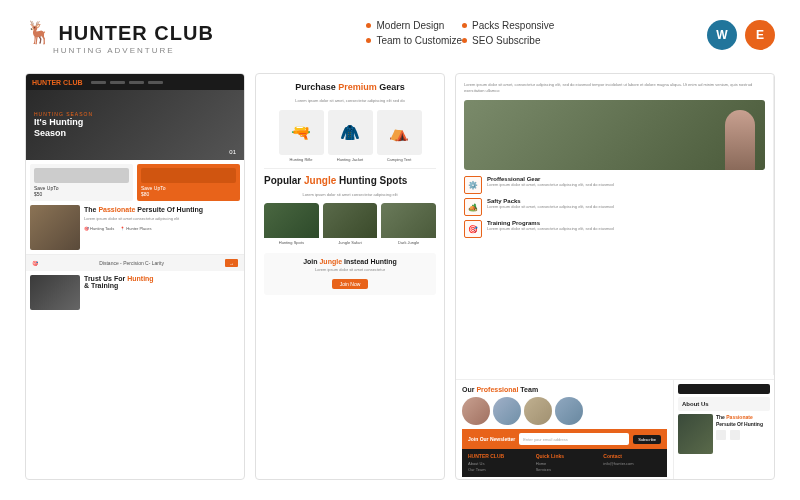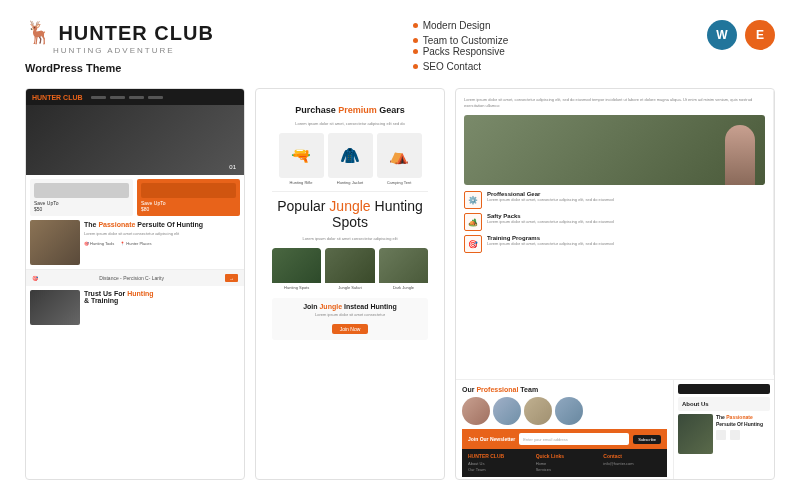--- a/index.html
+++ b/index.html
@@ -70,21 +70,20 @@
 
     .features-section {
       display: flex;
       flex-direction: column;
       align-items: flex-start;
       gap: 2px;
     }
 
     .features-cols {
       display: flex;
-      flex-direction: column;
     }
 
     .feature-col {
       display: flex;
       flex-direction: column;
       gap: 4px;
     }
 
     .feature-item {
       display: flex;
@@ -340,21 +339,21 @@
     }
 
     
     .preview-middle {
       width: 190px;
       flex-shrink: 0;
       background: #fff;
       border: 1px solid #e0e0e0;
       border-radius: 4px;
       overflow: hidden;
-      padding: 16px;
+      padding: 8px;
       display: flex;
       flex-direction: column;
       gap: 6px;
     }
 
     .pm-title {
       font-size: 9px;
       font-weight: bold;
       color: #1a1a1a;
       text-align: center;
@@ -394,24 +393,23 @@
       text-align: center;
       margin-top: 2px;
     }
 
     .section-divider {
       height: 1px;
       background: #eee;
     }
 
     .spots-title {
-      font-size: 14px;
-      font-weight: normal;
-      color: #1a1a1a;
-      text-align: center;
+      font-size: 10px;
+      font-weight: bold;
+      color: #1a1a1a;
     }
 
     .spots-title span {
       color: #e8631a;
     }
 
     .spots-row {
       display: flex;
       gap: 4px;
     }
@@ -760,21 +758,20 @@
 <div class="main-container">
 
   <div class="header">
     <div class="logo-section">
       <div class="logo-row">
         <span class="logo-icon">🦌</span>
         <span class="logo-text">HUNTER CLUB</span>
       </div>
       <span class="logo-subtitle">Hunting Adventure</span>
       <div class="tagline">
-        <div>WordPress Theme</div>
       </div>
     </div>
 
     <div class="features-section">
       <div class="features-cols">
         <div class="feature-col">
           <div class="feature-item">
             <div class="bullet"></div>
             <span>Modern Design</span>
           </div>
@@ -783,21 +780,21 @@
             <span>Team to Customize</span>
           </div>
         </div>
         <div class="feature-col">
           <div class="feature-item">
             <div class="bullet"></div>
             <span>Packs Responsive</span>
           </div>
           <div class="feature-item">
             <div class="bullet"></div>
-            <span>SEO Contact</span>
+            <span>SEO Subscribe</span>
           </div>
         </div>
       </div>
     </div>
 
     <div class="plugin-badges">
       <div class="wp-badge">
         <span>W</span>
       </div>
       <div class="el-badge">
@@ -813,20 +810,24 @@
         <span class="nav-logo-small">HUNTER CLUB</span>
         <div class="nav-links">
           <div class="nav-link-dot"></div>
           <div class="nav-link-dot"></div>
           <div class="nav-link-dot"></div>
           <div class="nav-link-dot"></div>
         </div>
       </div>
       <div class="hero-section-small">
         <div class="hero-bg"></div>
+        <div class="hero-text-block">
+          <div class="hero-small-label">Hunting Season</div>
+          <div class="hero-title-small">It's Hunting<br>Season</div>
+        </div>
         <div class="hero-num">01</div>
       </div>
       <div class="cards-row">
         <div class="save-card">
           <div class="save-card-img"></div>
           <div style="font-size:5px; color:#333; white-space:pre;">Save UpTo
 $50</div>
         </div>
         <div class="save-card-orange">
           <div class="save-card-img" style="background:#d05510;"></div>

